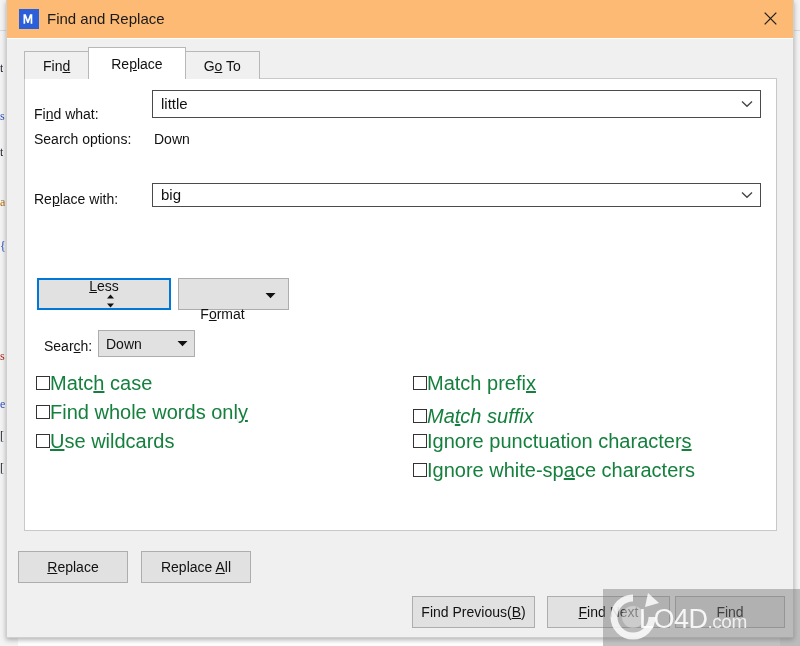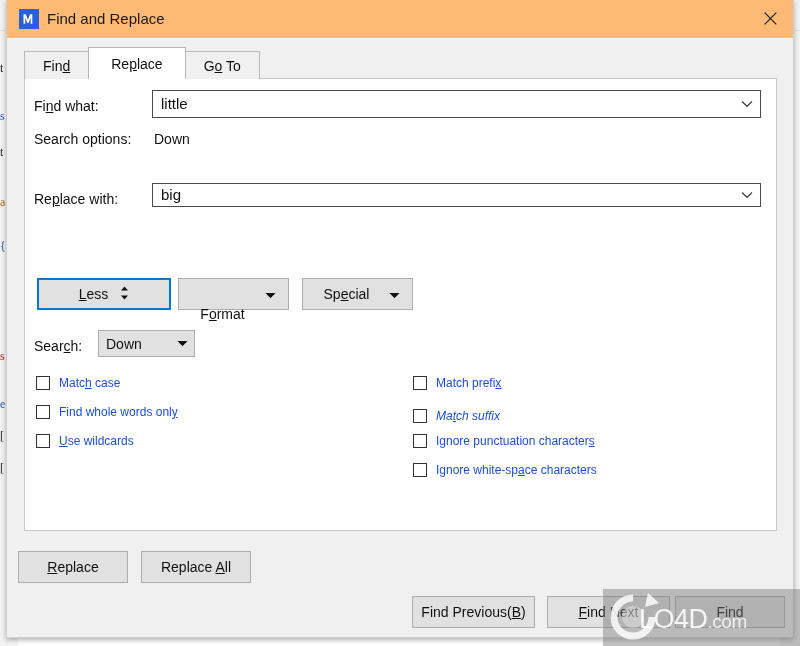--- a/index.html
+++ b/index.html
@@ -185,20 +185,21 @@
     background: #e1e1e1;
     border: 1px solid #adadad;
     box-sizing: border-box;
     font-size: 14px;
     color: #111;
     display: flex;
     align-items: center;
     justify-content: center;
     cursor: default;
     white-space: nowrap;
+    flex-direction: column;
   }
   .btn.focus {
     border: 2px solid #0078d7;
     background: #e1e1e1;
   }
   .btn .lbl { display: inline-block; }
   .btn .glyph {
     display: inline-block;
     margin-left: 12px;
     line-height: 1;
@@ -241,23 +242,22 @@
   }
   .cb .box {
     width: 14px;
     height: 14px;
     border: 1px solid #333;
     background: #fff;
     box-sizing: border-box;
     flex: 0 0 auto;
   }
   .cb .cblabel {
-    font-size: 12px;
-    color: #1d4ed8;
-    margin-left: 9px;
+    font-size: 20px;
+    color: #15803d;
     line-height: 16px;
   }
 
   
   .watermark {
     position: absolute;
     left: 603px;
     top: 589px;
     width: 237px;
     height: 57px;
@@ -337,21 +337,21 @@
     <div class="tab active">
       <span>Re<u>p</u>lace</span>
     </div>
     <div class="tab">
       <span>G<u>o</u> To</span>
     </div>
   </div>
 
   <div class="panel">
 
-    <div class="field-label" style="left:9px; top:18px;">Fi<u>n</u>d what:</div>
+    <div class="field-label" style="left:9px; top:26px;">Fi<u>n</u>d what:</div>
     <div class="combo" style="left:127px; top:11px; width:609px; height:28px;">
       <div class="val" title="little">little</div>
       <div class="arrow">
         <svg width="12" height="8" viewBox="0 0 12 8" aria-hidden="true">
           <polyline points="1,1.5 6,6.3 11,1.5" fill="none" stroke="#444" stroke-width="1.3"></polyline>
         </svg>
       </div>
     </div>
 
     <div class="field-label" style="left:9px; top:51px;">Search options:</div>
@@ -379,30 +379,22 @@
 
     <div class="btn split" style="left:153px; top:199px; width:111px; height:32px;">
       <span class="lbl" style="margin-right:22px;margin-top:40px;">F<u>o</u>rmat</span>
       <span class="glyph">
         <svg width="11" height="7" viewBox="0 0 11 7" aria-hidden="true">
           <polygon points="0.5,1 10.5,1 5.5,6.3" fill="#111"></polygon>
         </svg>
       </span>
     </div>
 
-    <div class="btn split" style="left:277px; top:199px; width:111px; height:32px;">
-      <span class="lbl" style="margin-right:22px;">Sp<u>e</u>cial</span>
-      <span class="glyph">
-        <svg width="11" height="7" viewBox="0 0 11 7" aria-hidden="true">
-          <polygon points="0.5,1 10.5,1 5.5,6.3" fill="#111"></polygon>
-        </svg>
-      </span>
-    </div>
-
-    <div class="field-label" style="left:9px; top:258px;text-align:center;">Sear<u>c</u>h:</div>
+
+    <div class="field-label" style="left:19px; top:258px;text-align:center;">Sear<u>c</u>h:</div>
     <div class="minicombo" style="left:73px; top:251px; width:97px; height:27px;">
       <div class="val">Down</div>
       <div class="arrow">
         <svg width="11" height="7" viewBox="0 0 11 7" aria-hidden="true">
           <polygon points="0.5,1 10.5,1 5.5,6.3" fill="#111"></polygon>
         </svg>
       </div>
     </div>
 
     <div class="cb" style="left:11px; top:296px;">

